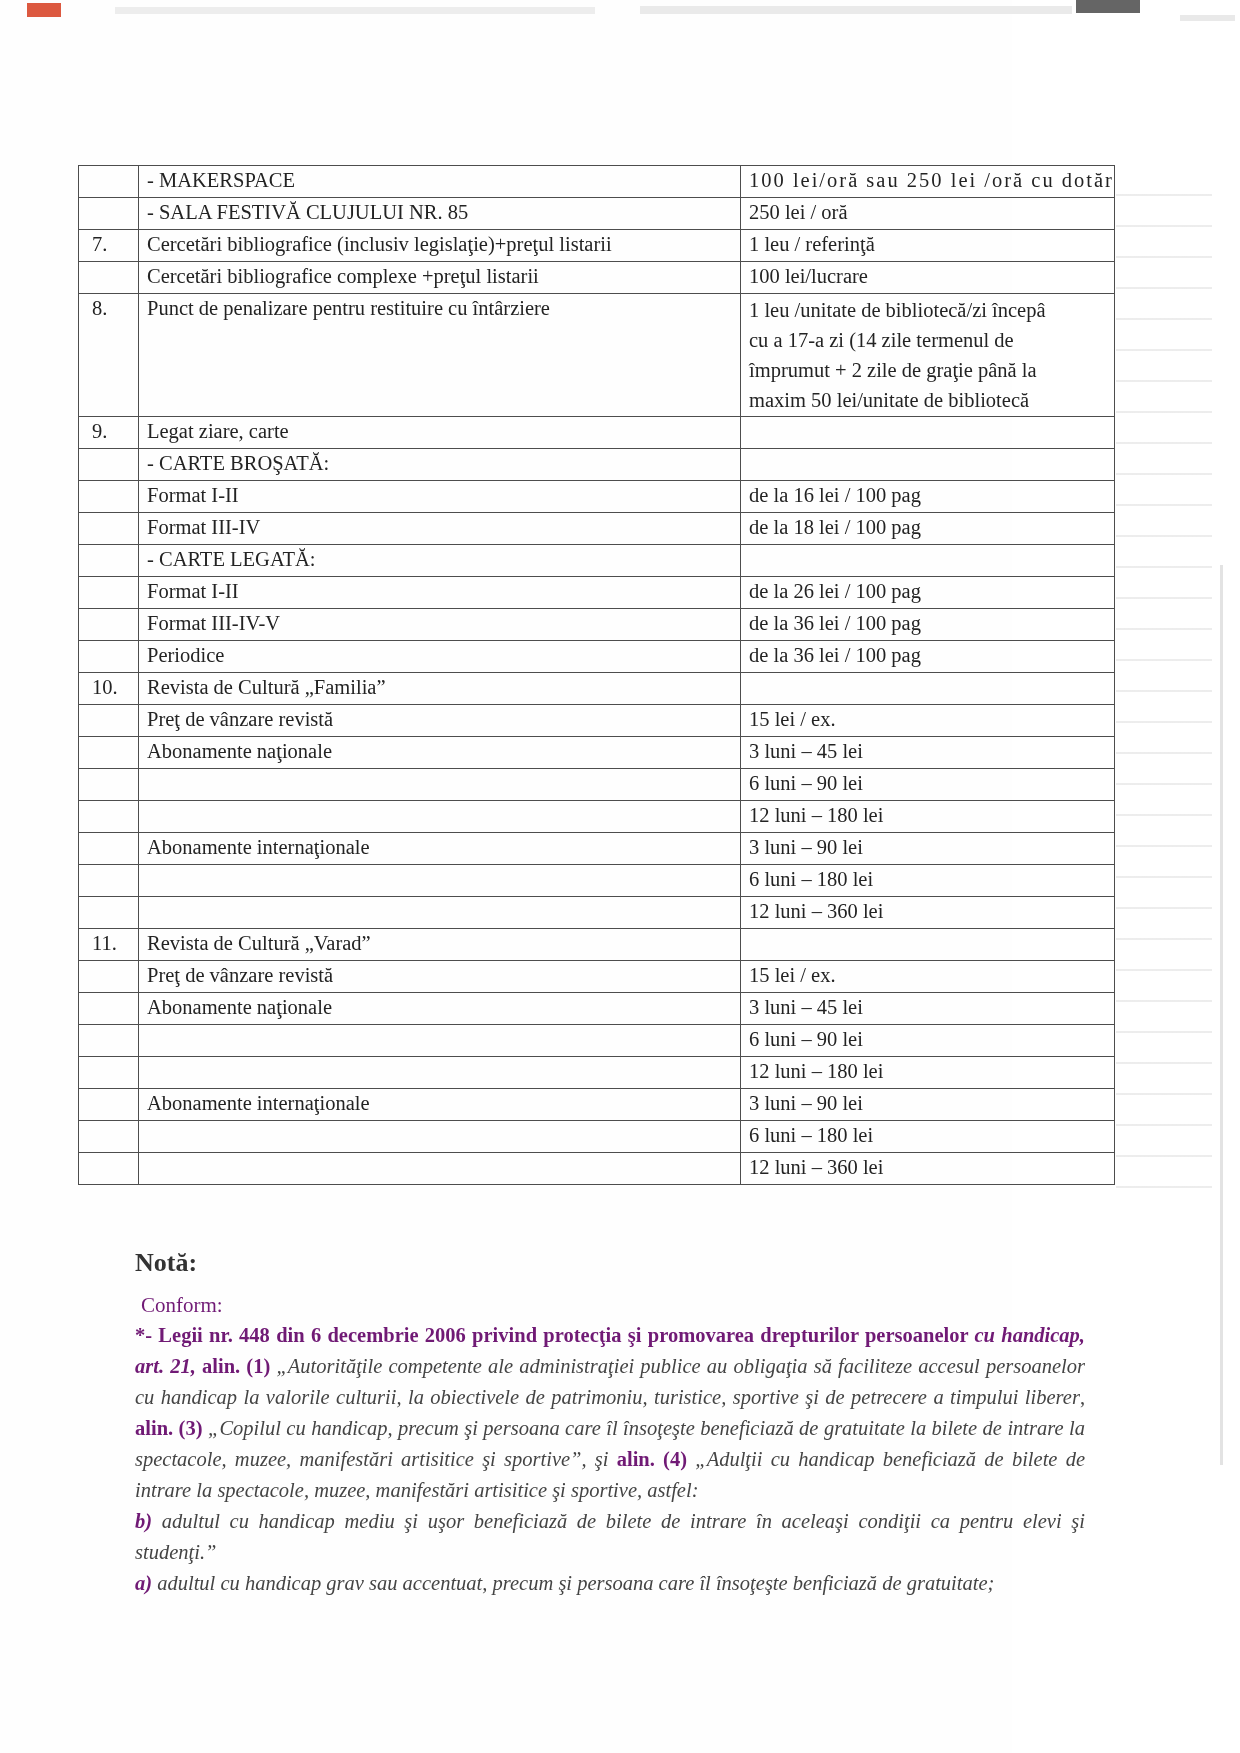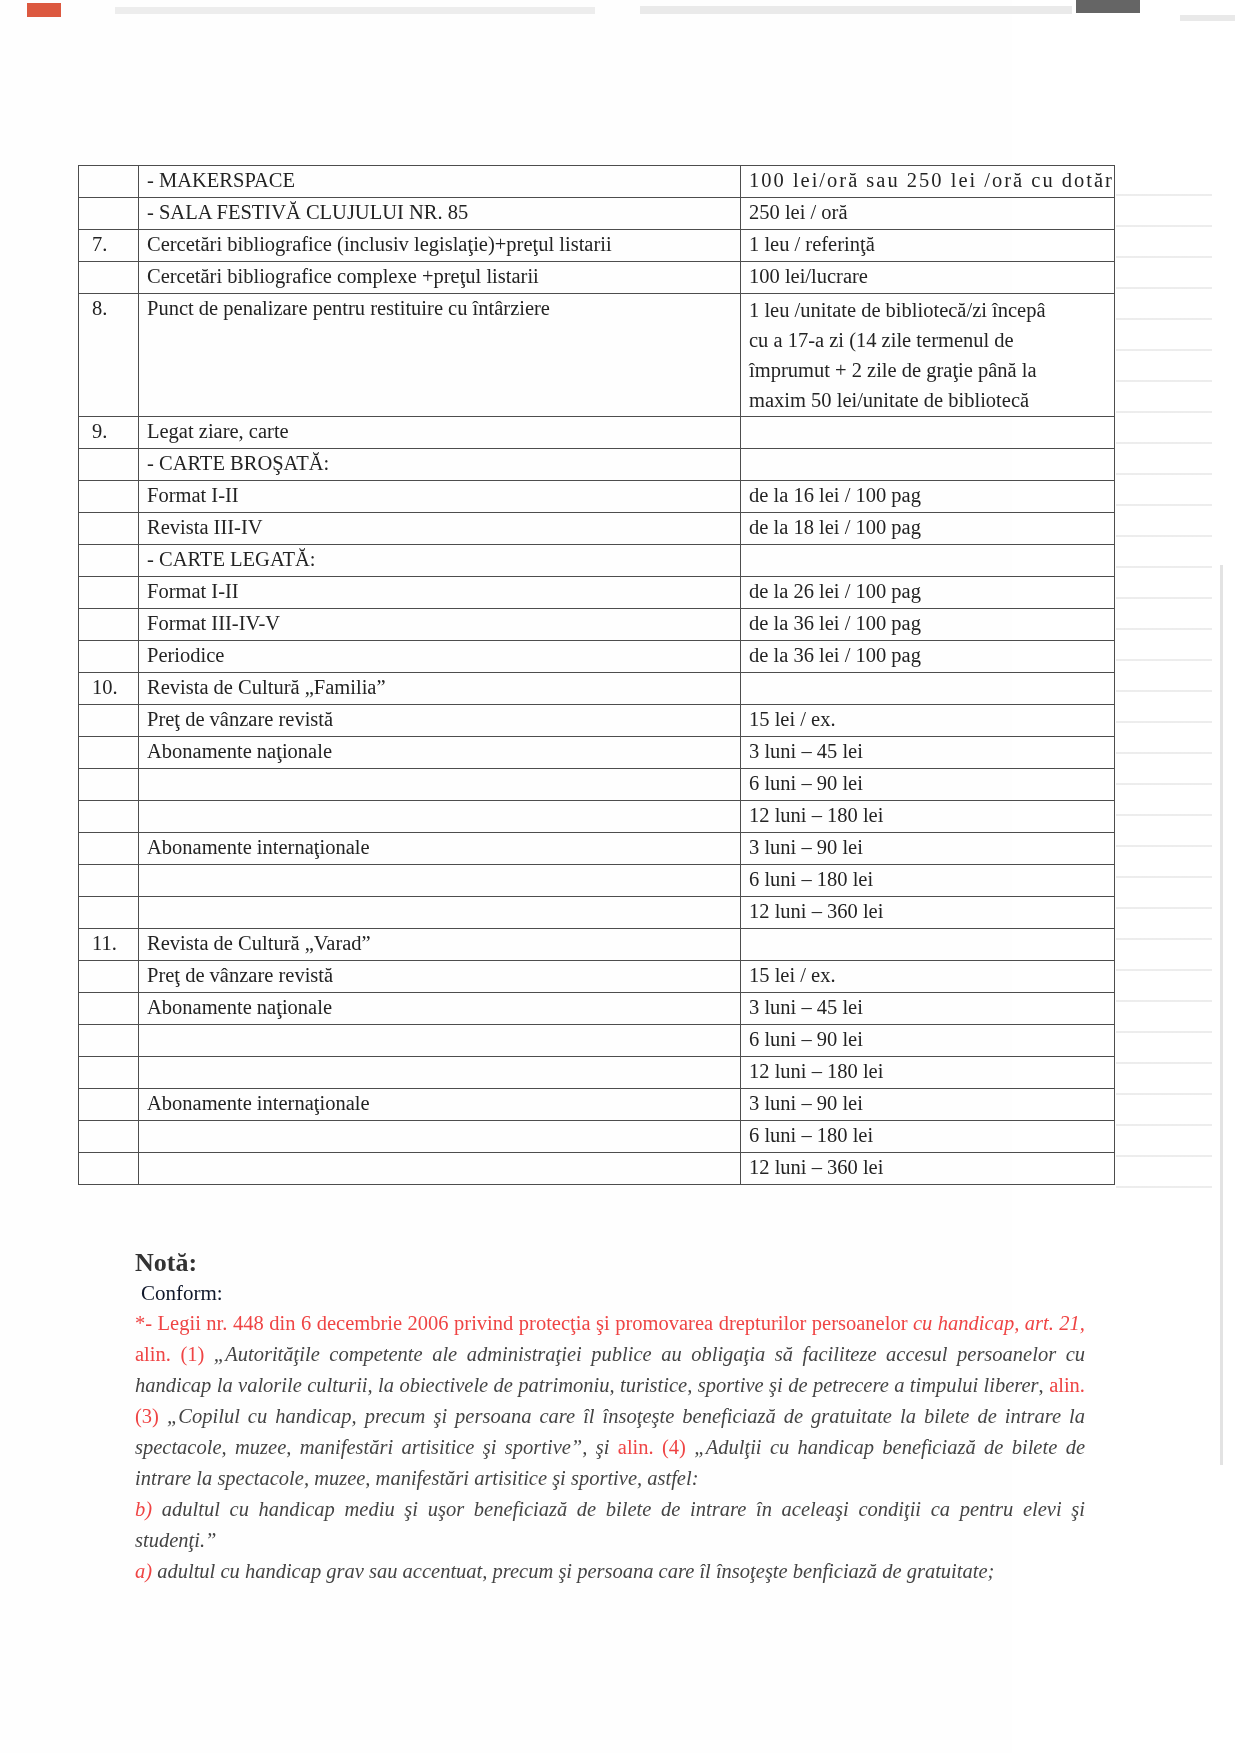--- a/index.html
+++ b/index.html
@@ -46,27 +46,27 @@
   table.tariff td.price-cell div { white-space: nowrap; }
   table.tariff td.price-cell.multi div { line-height: 30px; }
   table.tariff tr:first-child td.price-cell { letter-spacing: 2px; }
 
   
   .note {
     position: absolute; left: 135px; top: 1248px; width: 950px;
     color: #444444;
   }
   .note-heading   { font-size: 26px; font-weight: bold; color: #333333; line-height: 30px; }
-  .note-conform   { font-size: 21px; color: #0f172a; line-height: 30px; padding-left: 6px; margin-top: 0px; }
+  .note-conform   { font-size: 21px; color: #701a75; line-height: 30px; padding-left: 6px; margin-top: 12px; }
   .note-paragraphs { margin-top: 0; }
   .note-paragraphs p {
     margin: 0; text-align: justify;
     font-size: 20.5px; line-height: 31px;
   }
-  .note-paragraphs .b { font-weight: normal; color: #ef4444; }
+  .note-paragraphs .b { font-weight: bold; color: #701a75; }
   .note-paragraphs .i { font-style: italic; }
 </style>
 </head>
 <body>
 
 <div class="page">
 
   <div class="artifact streak-1"></div>
   <div class="artifact streak-2"></div>
   <div class="artifact streak-3"></div>
@@ -136,21 +136,21 @@
         </tr>
         <tr>
           <td class="num-cell"></td>
           <td class="desc-cell">Format I-II</td>
           <td class="price-cell">
             <div>de la 16 lei / 100 pag</div>
           </td>
         </tr>
         <tr>
           <td class="num-cell"></td>
-          <td class="desc-cell">Revista III-IV</td>
+          <td class="desc-cell">Format III-IV</td>
           <td class="price-cell">
             <div>de la 18 lei / 100 pag</div>
           </td>
         </tr>
         <tr>
           <td class="num-cell"></td>
           <td class="desc-cell">- CARTE LEGATĂ:</td>
           <td class="price-cell">
             <div></div>
           </td>

